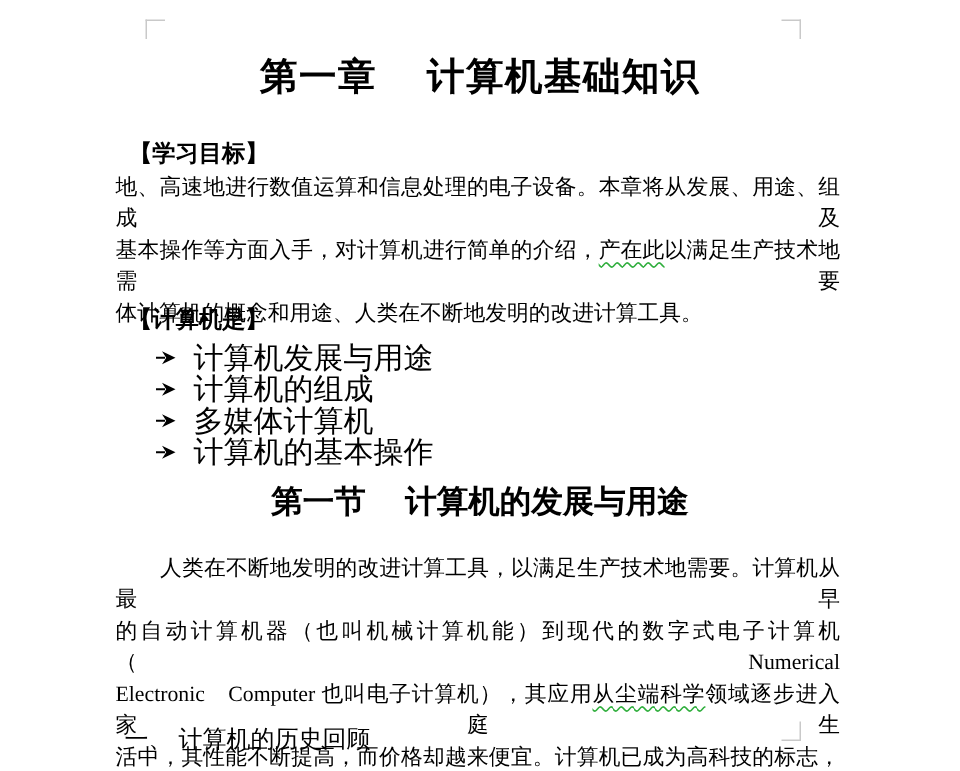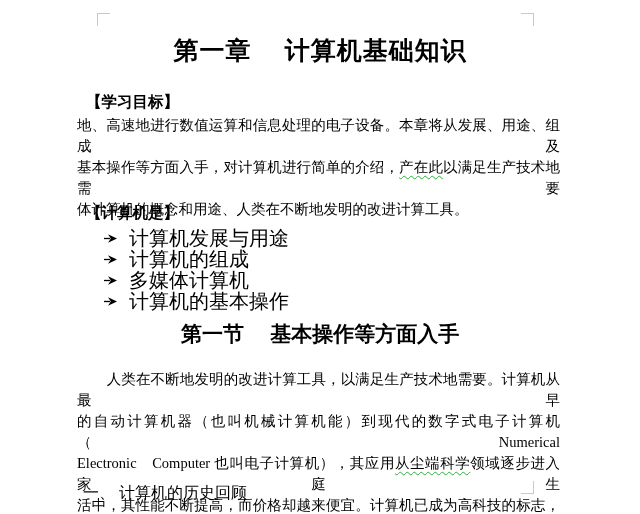--- a/index.html
+++ b/index.html
@@ -162,21 +162,21 @@
     </div>
     <div class="bullet-item">
       <svg class="bullet-icon" viewBox="0 0 14 11">
           <path d="M0 5.5 H6" stroke="#000" stroke-width="1.3" fill="none"></path>
           <path d="M4 1.2 L13 5.5 L4 9.8 L6.8 5.5 Z" fill="#000"></path>
         </svg>
       <span>计算机的基本操作</span>
     </div>
   </div>
 
-  <div class="section-title">第一节　 基本操作等方面入手</div>
+  <div class="section-title">第一节　 计算机的发展与用途</div>
 
   <div class="para" style="top:369px;">
     <div class="pline indent">人类在不断地发明的改进计算工具，以满足生产技术地需要。计算机从最早</div>
     <div class="pline">的自动计算机器（也叫机械计算机能）到现代的数字式电子计算机（Numerical</div>
     <div class="pline"><span>Electronic　Computer 也叫电子计算机），其应用</span><span class="squiggle">从尘端科学</span><span>领域逐步进入家庭生</span></div>
     <div class="pline">活中，其性能不断提高，而价格却越来便宜。计算机已成为高科技的标志，被广</div>
 
   </div>
 
   <div class="subsection-heading">一、 计算机的历史回顾</div>

